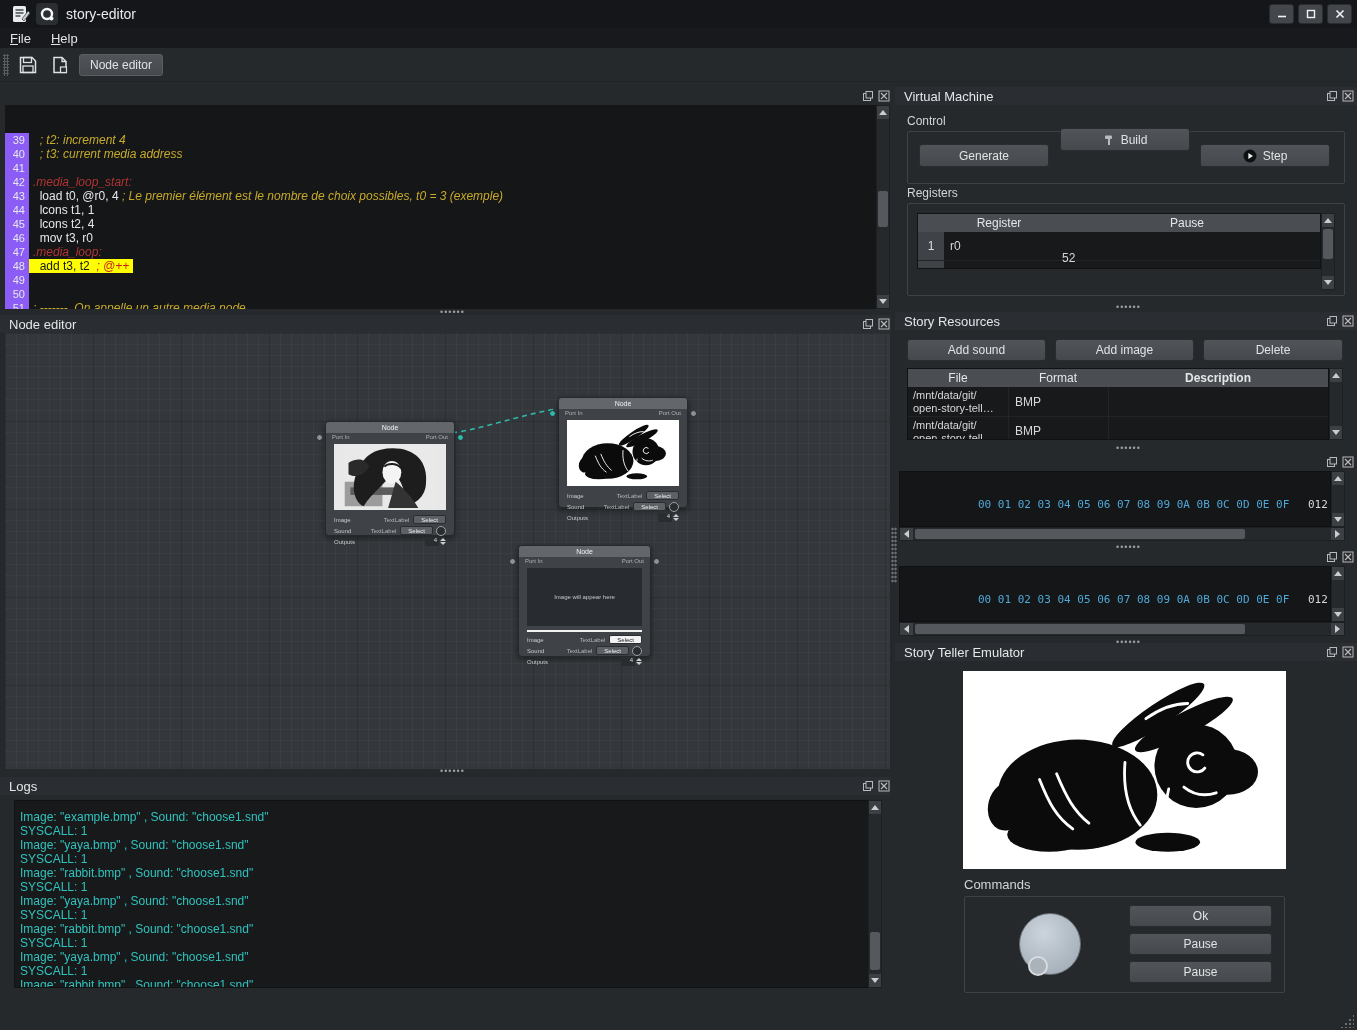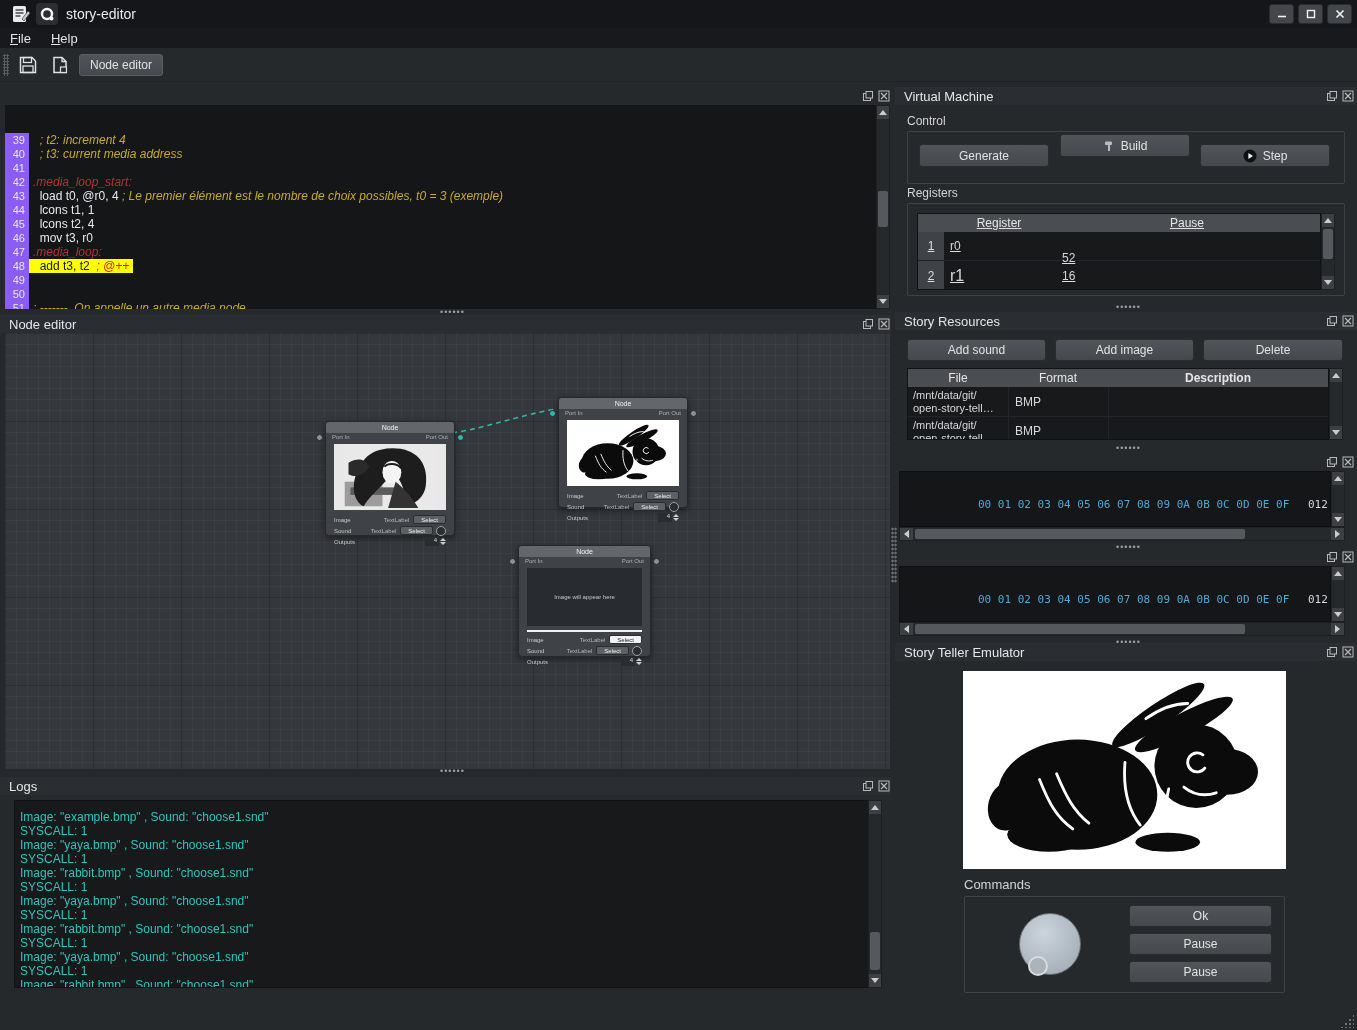--- a/index.html
+++ b/index.html
@@ -451,37 +451,37 @@
         <svg width="12" height="12">
           <use href="#ico-close"></use>
         </svg>
       </span>
   </div>
   <span class="glabel" style="left:907px;top:114px;">Control</span>
   <div class="group" style="left:907px;top:131px;width:438px;height:53px;"></div>
   <div class="btn" style="position:absolute;left:919px;top:144px;width:130px;height:23px;">
       <span>Generate</span>
     </div>
-  <div class="btn" style="position:absolute;left:1060px;top:134px;width:130px;height:23px;">
+  <div class="btn" style="position:absolute;left:1060px;top:128px;width:130px;height:23px;">
     <svg width="12" height="12" viewBox="0 0 12 12">
         <rect x="2" y="1.5" width="7" height="3.5" rx="1" fill="#b8bcbe"></rect>
         <rect x="5" y="4" width="2" height="7" fill="#b8bcbe"></rect>
       </svg>
     <span>Build</span>
   </div>
   <div class="btn" style="position:absolute;left:1200px;top:144px;width:130px;height:23px;">
     <svg width="14" height="14" viewBox="0 0 14 14">
         <circle cx="7" cy="7" r="6.5" fill="#0e1012"></circle>
         <path d="M5.4 4 L10 7 L5.4 10 Z" fill="#f0f2f4"></path>
       </svg>
     <span>Step</span>
   </div>
   <span class="glabel" style="left:907px;top:186px;">Registers</span>
   <div class="group" style="left:907px;top:203px;width:438px;height:93px;"></div>
-  <div class="tbl" style="left:917px;top:213px;width:404px;height:77px;text-decoration:underline;">
+  <div class="tbl" style="left:917px;top:213px;width:404px;height:56px;">
     <div style="display:flex;height:18px;">
       <div class="tbl-head" style="width:26px;"></div>
       <div class="tbl-head" style="width:110px;">Register</div>
       <div class="tbl-head" style="flex:1;">Pause</div>
     </div>
     <div style="display:flex;height:29px;border-bottom:1px solid #222528;">
       <div style="width:26px;background:#3f4347;display:flex;align-items:center;justify-content:center;font-size:12px;">1</div>
       <div style="width:110px;display:flex;align-items:center;padding-left:6px;font-size:12px;color:#d6d8da;">r0</div>
       <div style="flex:1;display:flex;align-items:center;padding-left:8px;font-size:12px;color:#d6d8da;margin-top:24px;">52</div>
     </div>

